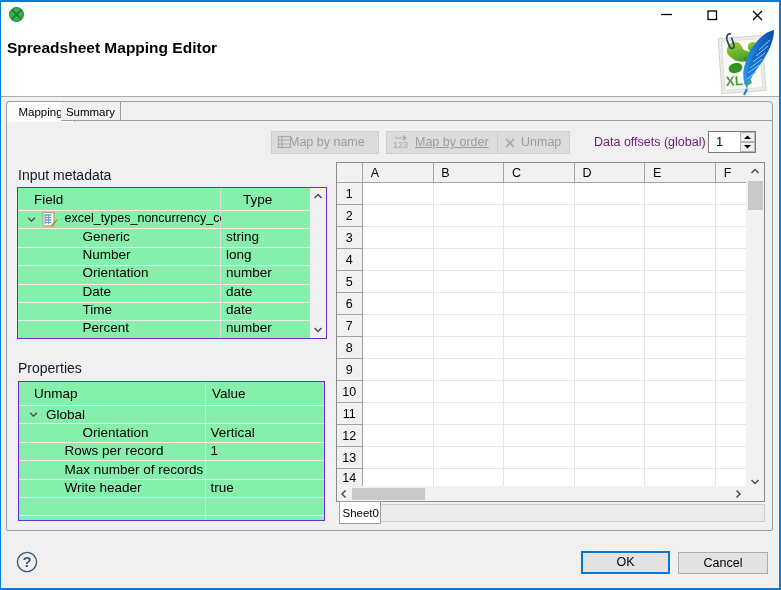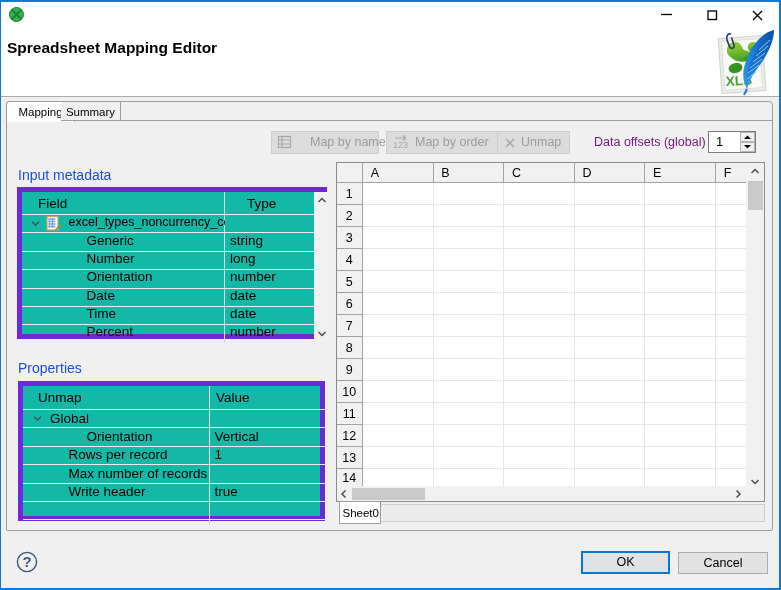--- a/index.html
+++ b/index.html
@@ -15,25 +15,25 @@
   #title { position:absolute; left:7px; top:39px; font-size:15.5px; font-weight:bold; color:#000; letter-spacing:0px; }
   
   #pane { position:absolute; left:6px; top:101px; width:767px; height:430px; border:1px solid #9e9e9e; border-radius:4px 4px 2px 2px; }
   .tab { position:absolute; top:101px; height:20px; font-size:11.5px; color:#000; text-align:center; }
   #tab1 { left:6px; width:69px; background:#fff; border:1px solid #9e9e9e; border-bottom:none; border-radius:4px 0 0 0; line-height:21px; height:21px; }
   #tab2 { left:61px; width:60px; background:#f0f0f0; border-right:1px solid #9e9e9e; border-top:1px solid #9e9e9e; line-height:20px; }
   #tabline { position:absolute; left:61px; top:120px; width:711px; height:1px; background:#9e9e9e; }
   
   .tbtn { position:absolute; top:131px; height:23px; background:#dcdcdc; border:1px solid #cecece; color:#9d9d9d; font-size:12.5px; line-height:21px; text-align:left; white-space:nowrap; }
   
-  .tbl { position:absolute; background:#14b8a6; border:5px solid #6d28d9; }
+  .tbl { position:absolute; background:#86efac; border:1px solid #6d28d9; }
   .rowline { position:absolute; left:0; height:1px; background:#ededed; }
   .cdiv { position:absolute; top:0; width:1px; background:#dcdcdc; }
   .t { position:absolute; font-size:13.5px; color:#000; white-space:nowrap; }
-  .lbl { position:absolute; font-size:14px; color:#1d4ed8; }
+  .lbl { position:absolute; font-size:14px; color:#0f172a; }
   
   .chev { position:absolute; width:9px; height:5px; }
 </style>
 </head>
 <body>
 
 <div id="header"></div>
 
 <svg class="abs" style="left:9px; top:7px;" width="15" height="15" viewBox="0 0 15 15">
   <circle cx="7.5" cy="7.5" r="7" fill="#33b34e" stroke="#1e7e34" stroke-width="1"></circle>
@@ -78,22 +78,22 @@
   <path d="M34 45 L45 37 M36 40 L48 31 M39 34 L51 25 M42 28 L54 18 M45 22 L56 12 M33 51 L42 44" stroke="#8ecaf5" stroke-width="1" fill="none"></path>
 
   <path d="M17 6 C13.5 5 12 8.5 13 12 L15.5 18.5 C16.5 21.5 21 20.5 20 17 L17.5 9.5" stroke="#23406e" stroke-width="1.7" fill="none"></path>
 </svg>
 
 <div id="pane"></div>
 <div class="tab" id="tab1">Mapping</div>
 <div class="tab" id="tab2">Summary</div>
 <div id="tabline"></div>
 
-<div class="tbtn" style="left:271px; width:108px; padding-left:38px;">Map by name</div>
-<div class="tbtn" style="left:386px; width:113px; padding-left:28px;">Map by order</div>
+<div class="tbtn" style="left:271px; width:108px; padding-left:17px;">Map by name</div>
+<div class="tbtn" style="left:386px; width:113px; padding-left:28px;text-decoration:underline;">Map by order</div>
 <div class="tbtn" style="left:497px; width:73px; padding-left:23px;">Unmap</div>
 
 <svg class="abs" style="left:277px; top:135px;" width="16" height="15" viewBox="0 0 16 15">
   <rect x="1.5" y="1.5" width="12" height="11" fill="none" stroke="#a9a9a9" stroke-width="1.2"></rect>
   <path d="M1.5 5 H13.5 M1.5 9 H13.5 M5 1.5 V12.5" stroke="#a9a9a9" stroke-width="1.2" fill="none"></path>
 </svg>
 <svg class="abs" style="left:393px; top:133px;" width="16" height="18" viewBox="0 0 16 18">
   <path d="M2 5 H13 M13 5 L10 2.5 M13 5 L10 7.5" stroke="#a9a9a9" stroke-width="1.2" fill="none"></path>
   <text x="0" y="15" font-size="9" fill="#a9a9a9" font-family="Liberation Sans, sans-serif">123</text>
 </svg>

